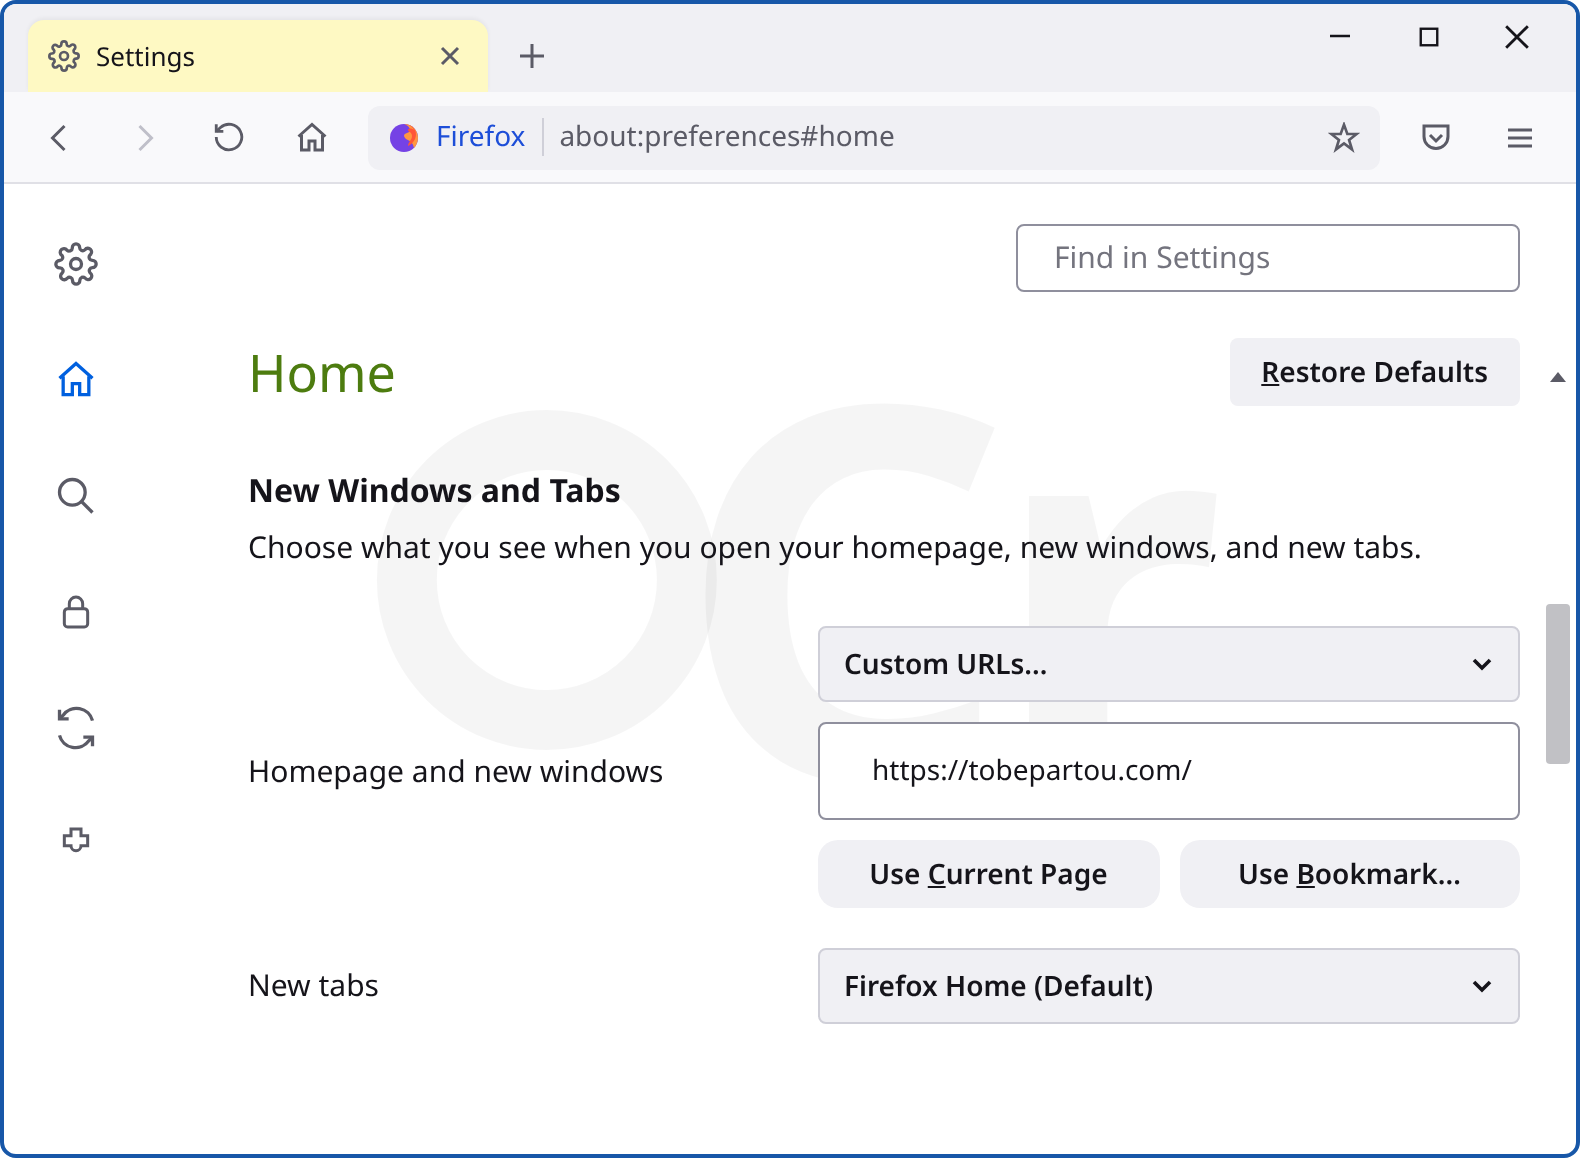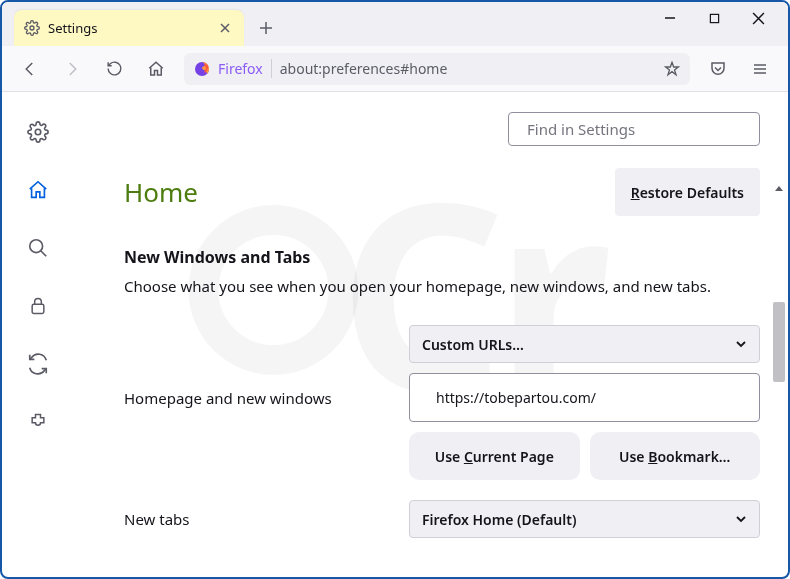--- a/index.html
+++ b/index.html
@@ -18,38 +18,38 @@
 .newtab { width: 32px; height: 32px; display: flex; align-items: center; justify-content: center; margin-left: 6px; margin-bottom: 2px; color: #5b5b66; cursor: pointer; border-radius: 4px; }
 .winbtns { margin-left: auto; display: flex; gap: 0; align-self: flex-start; }
 .winbtn { width: 44px; height: 32px; display: flex; align-items: center; justify-content: center; color: #15141a; cursor: pointer; }
 
 
 .toolbar { height: 46px; background: #f9f9fb; display: flex; align-items: center; padding: 0 14px; gap: 14px; border-bottom: 1px solid #e0e0e6; position: relative; z-index: 1; }
 .tbtn { width: 28px; height: 28px; display: flex; align-items: center; justify-content: center; color: #5b5b66; cursor: pointer; border-radius: 4px; }
 .tbtn.disabled { color: #bfbfc9; cursor: default; }
 .urlbar { flex: 1; height: 32px; background: #f0f0f4; border-radius: 6px; display: flex; align-items: center; padding: 0 10px; gap: 8px; }
 .urlbar .fxicon { width: 16px; height: 16px; display: flex; align-items: center; justify-content: center; }
-.urlbar .fxlabel { font-size: 14px; color: #8b5cf6; padding-right: 8px; border-right: 1px solid #cfcfd8; }
+.urlbar .fxlabel { font-size: 14px; color: #1d4ed8; padding-right: 8px; border-right: 1px solid #cfcfd8; }
 .urlbar .urltext { flex: 1; font-size: 14px; color: #5b5b66; }
 .urlbar .star { color: #5b5b66; cursor: pointer; }
 
 
 .content { display: flex; height: calc(579px - 44px - 46px - 4px); position: relative; z-index: 1; }
 .rail { width: 72px; display: flex; flex-direction: column; align-items: center; padding-top: 22px; gap: 22px; }
 .railbtn { width: 36px; height: 36px; display: flex; align-items: center; justify-content: center; color: #5b5b66; cursor: pointer; border-radius: 6px; }
 .railbtn.active { color: #0060df; }
 .main { flex: 1; padding: 20px 28px 0 50px; overflow: hidden; position: relative; }
 .searchwrap { display: flex; justify-content: flex-end; margin-bottom: 22px; }
 .searchbox { width: 252px; height: 34px; border: 1px solid #8f8f9d; border-radius: 4px; display: flex; align-items: center; padding: 0 10px; gap: 8px; color: #5b5b66; }
 .searchbox input { border: none; outline: none; background: transparent; flex: 1; font-size: 15px; color: #15141a; }
 .searchbox input::placeholder { color: #74747e; }
 
 .headrow { display: flex; align-items: center; justify-content: space-between; margin-bottom: 30px; }
 h1 { font-size: 26px; font-weight: 400; color: #4d7c0f; }
-.btn { height: 48px; padding: 0 16px; background: #f0f0f4; border: none; border-radius: 4px; font-size: 14px; font-weight: 600; color: #15141a; cursor: pointer; }
+.btn { height: 34px; padding: 0 16px; background: #f0f0f4; border: none; border-radius: 4px; font-size: 14px; font-weight: 600; color: #15141a; cursor: pointer; }
 .btn.small { min-width: 148px; }
 h2 { font-size: 16px; font-weight: 700; color: #15141a; margin-bottom: 8px; }
 .desc { font-size: 15px; color: #15141a; margin-bottom: 28px; line-height: 1.4; }
 
 .formrow { display: flex; align-items: center; margin-bottom: 10px; }
 .formlabel { width: 285px; font-size: 15px; color: #15141a; }
 .formctrl { flex: 1; }
 .select { height: 38px; width: 100%; border: 1px solid #cfcfd8; border-radius: 4px; background: #f0f0f4; display: flex; align-items: center; justify-content: space-between; padding: 0 12px; font-size: 14px; font-weight: 600; color: #15141a; cursor: pointer; }
 .select.full { margin-bottom: 10px; }
 .textinput { height: 49px; width: 100%; border: 1px solid #8f8f9d; border-radius: 4px; padding: 0 26px; font-size: 14px; color: #15141a; outline: none; }

